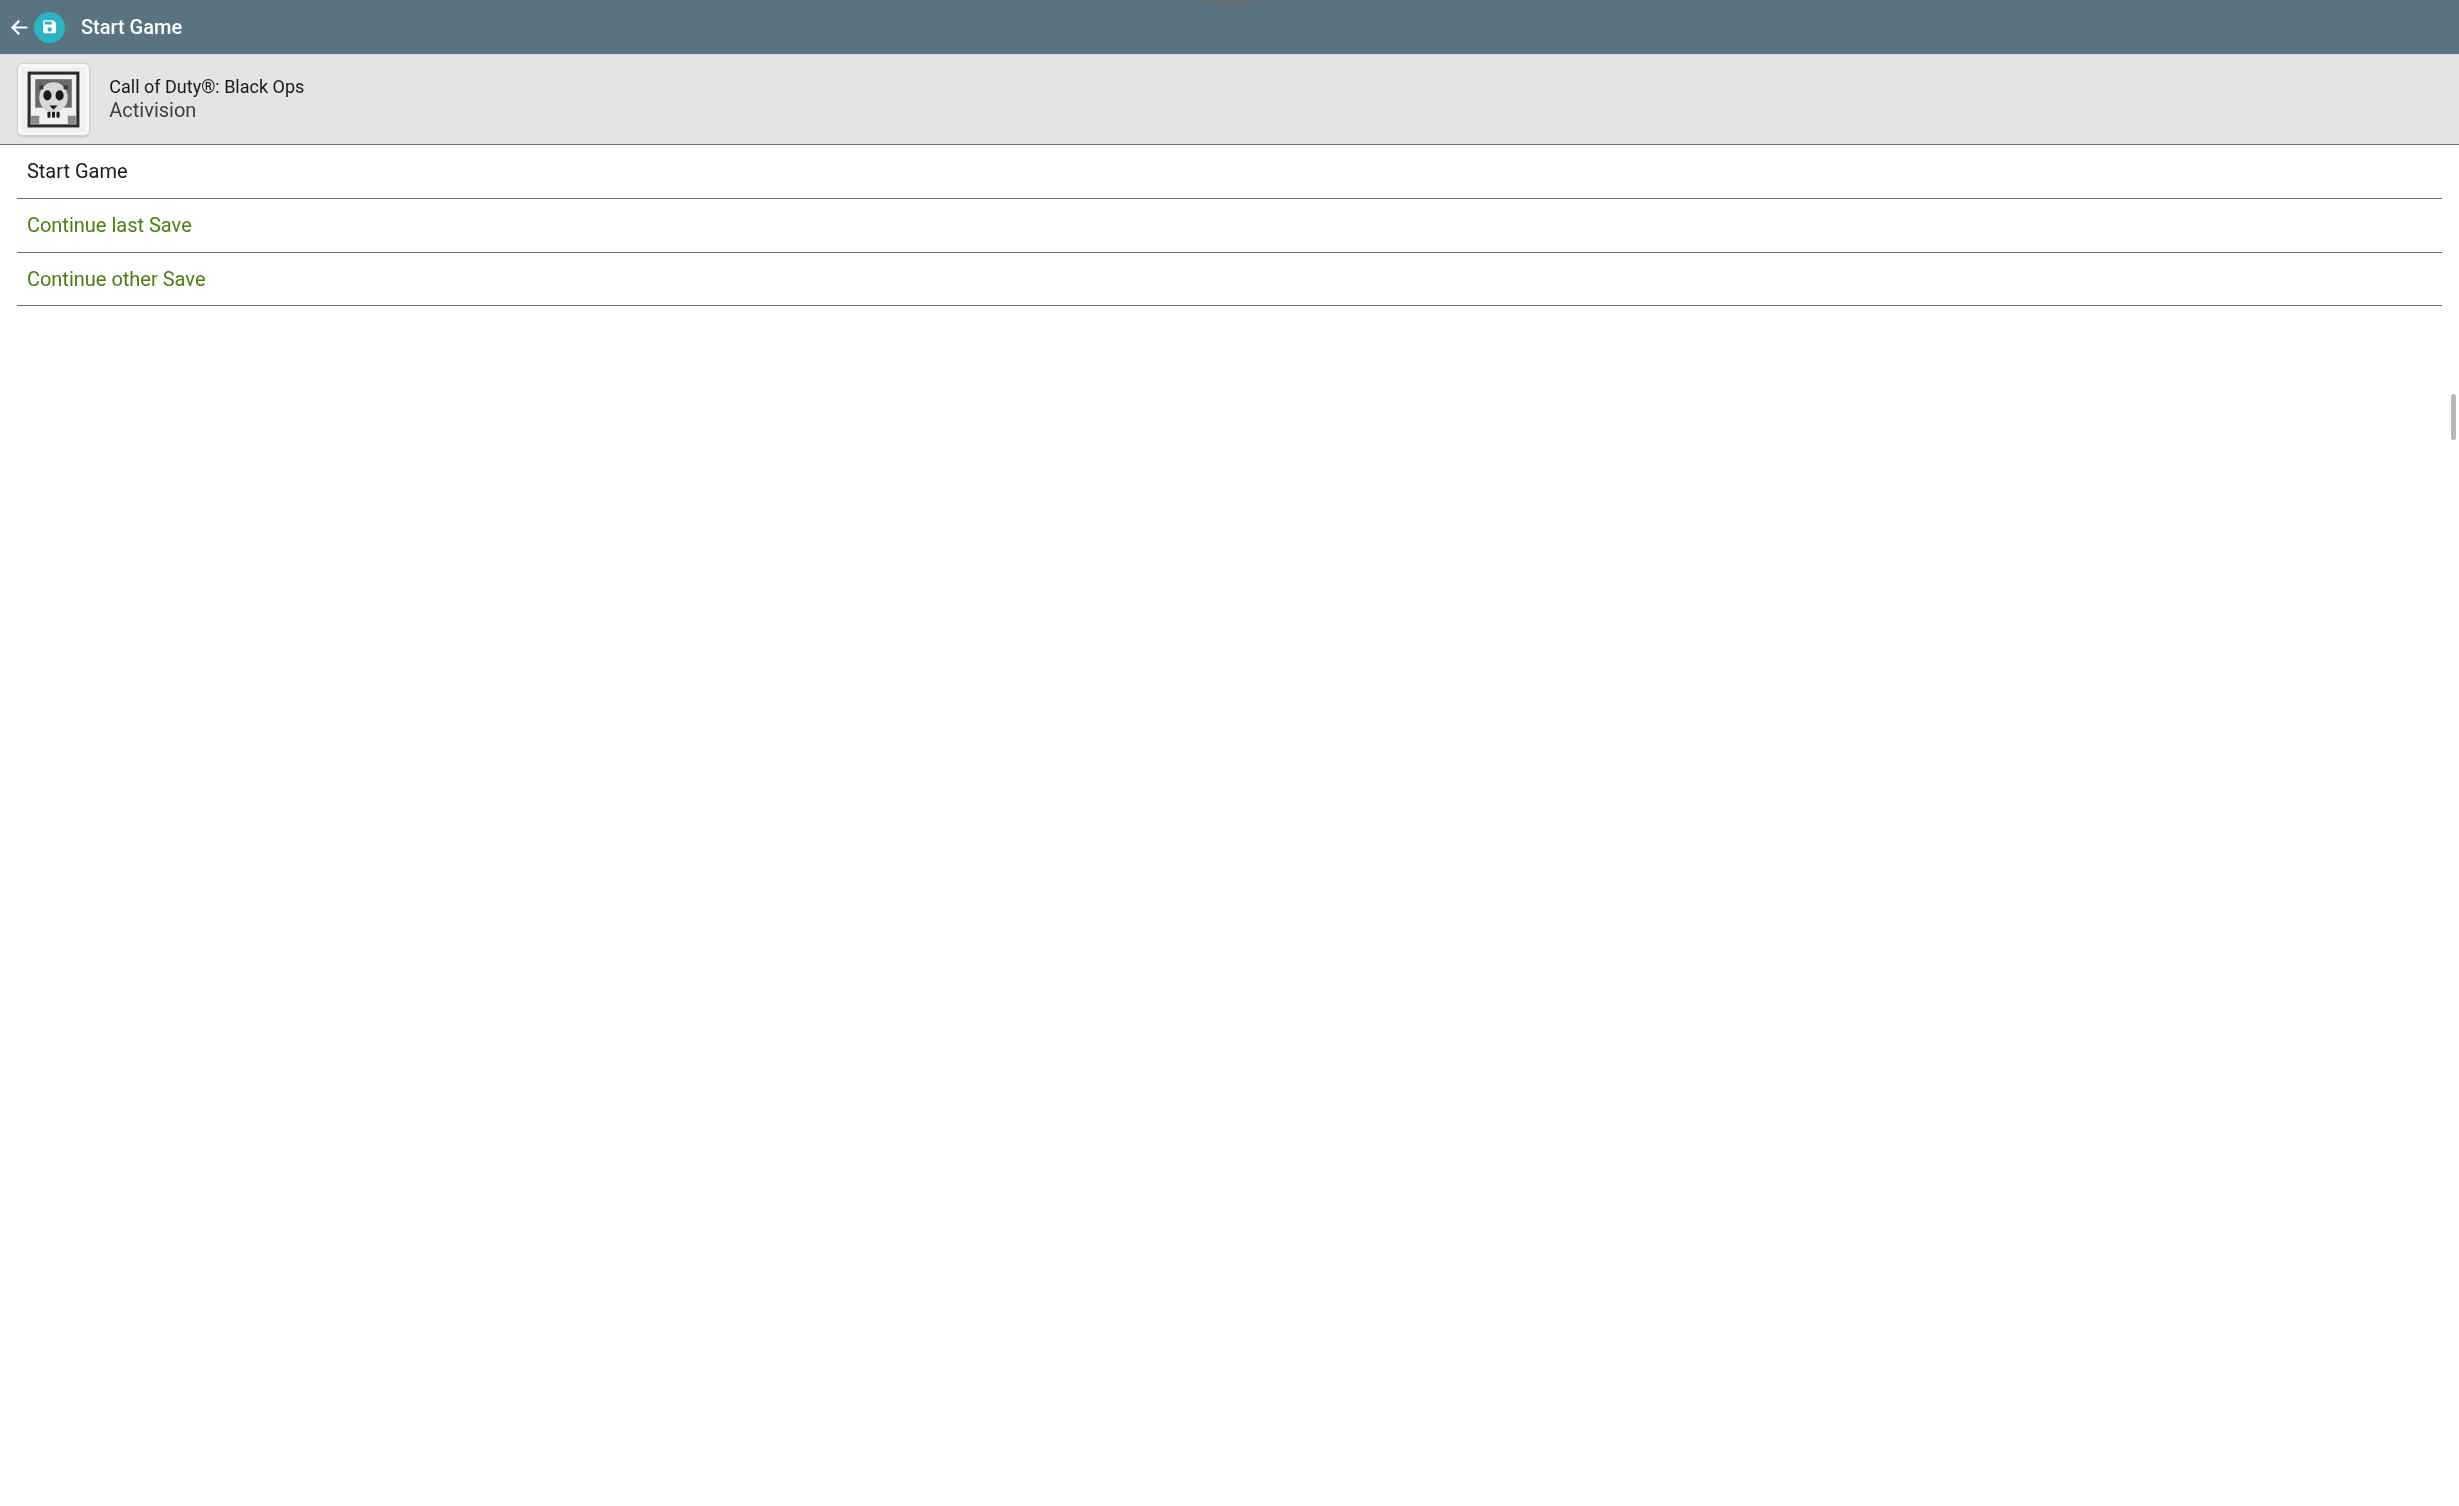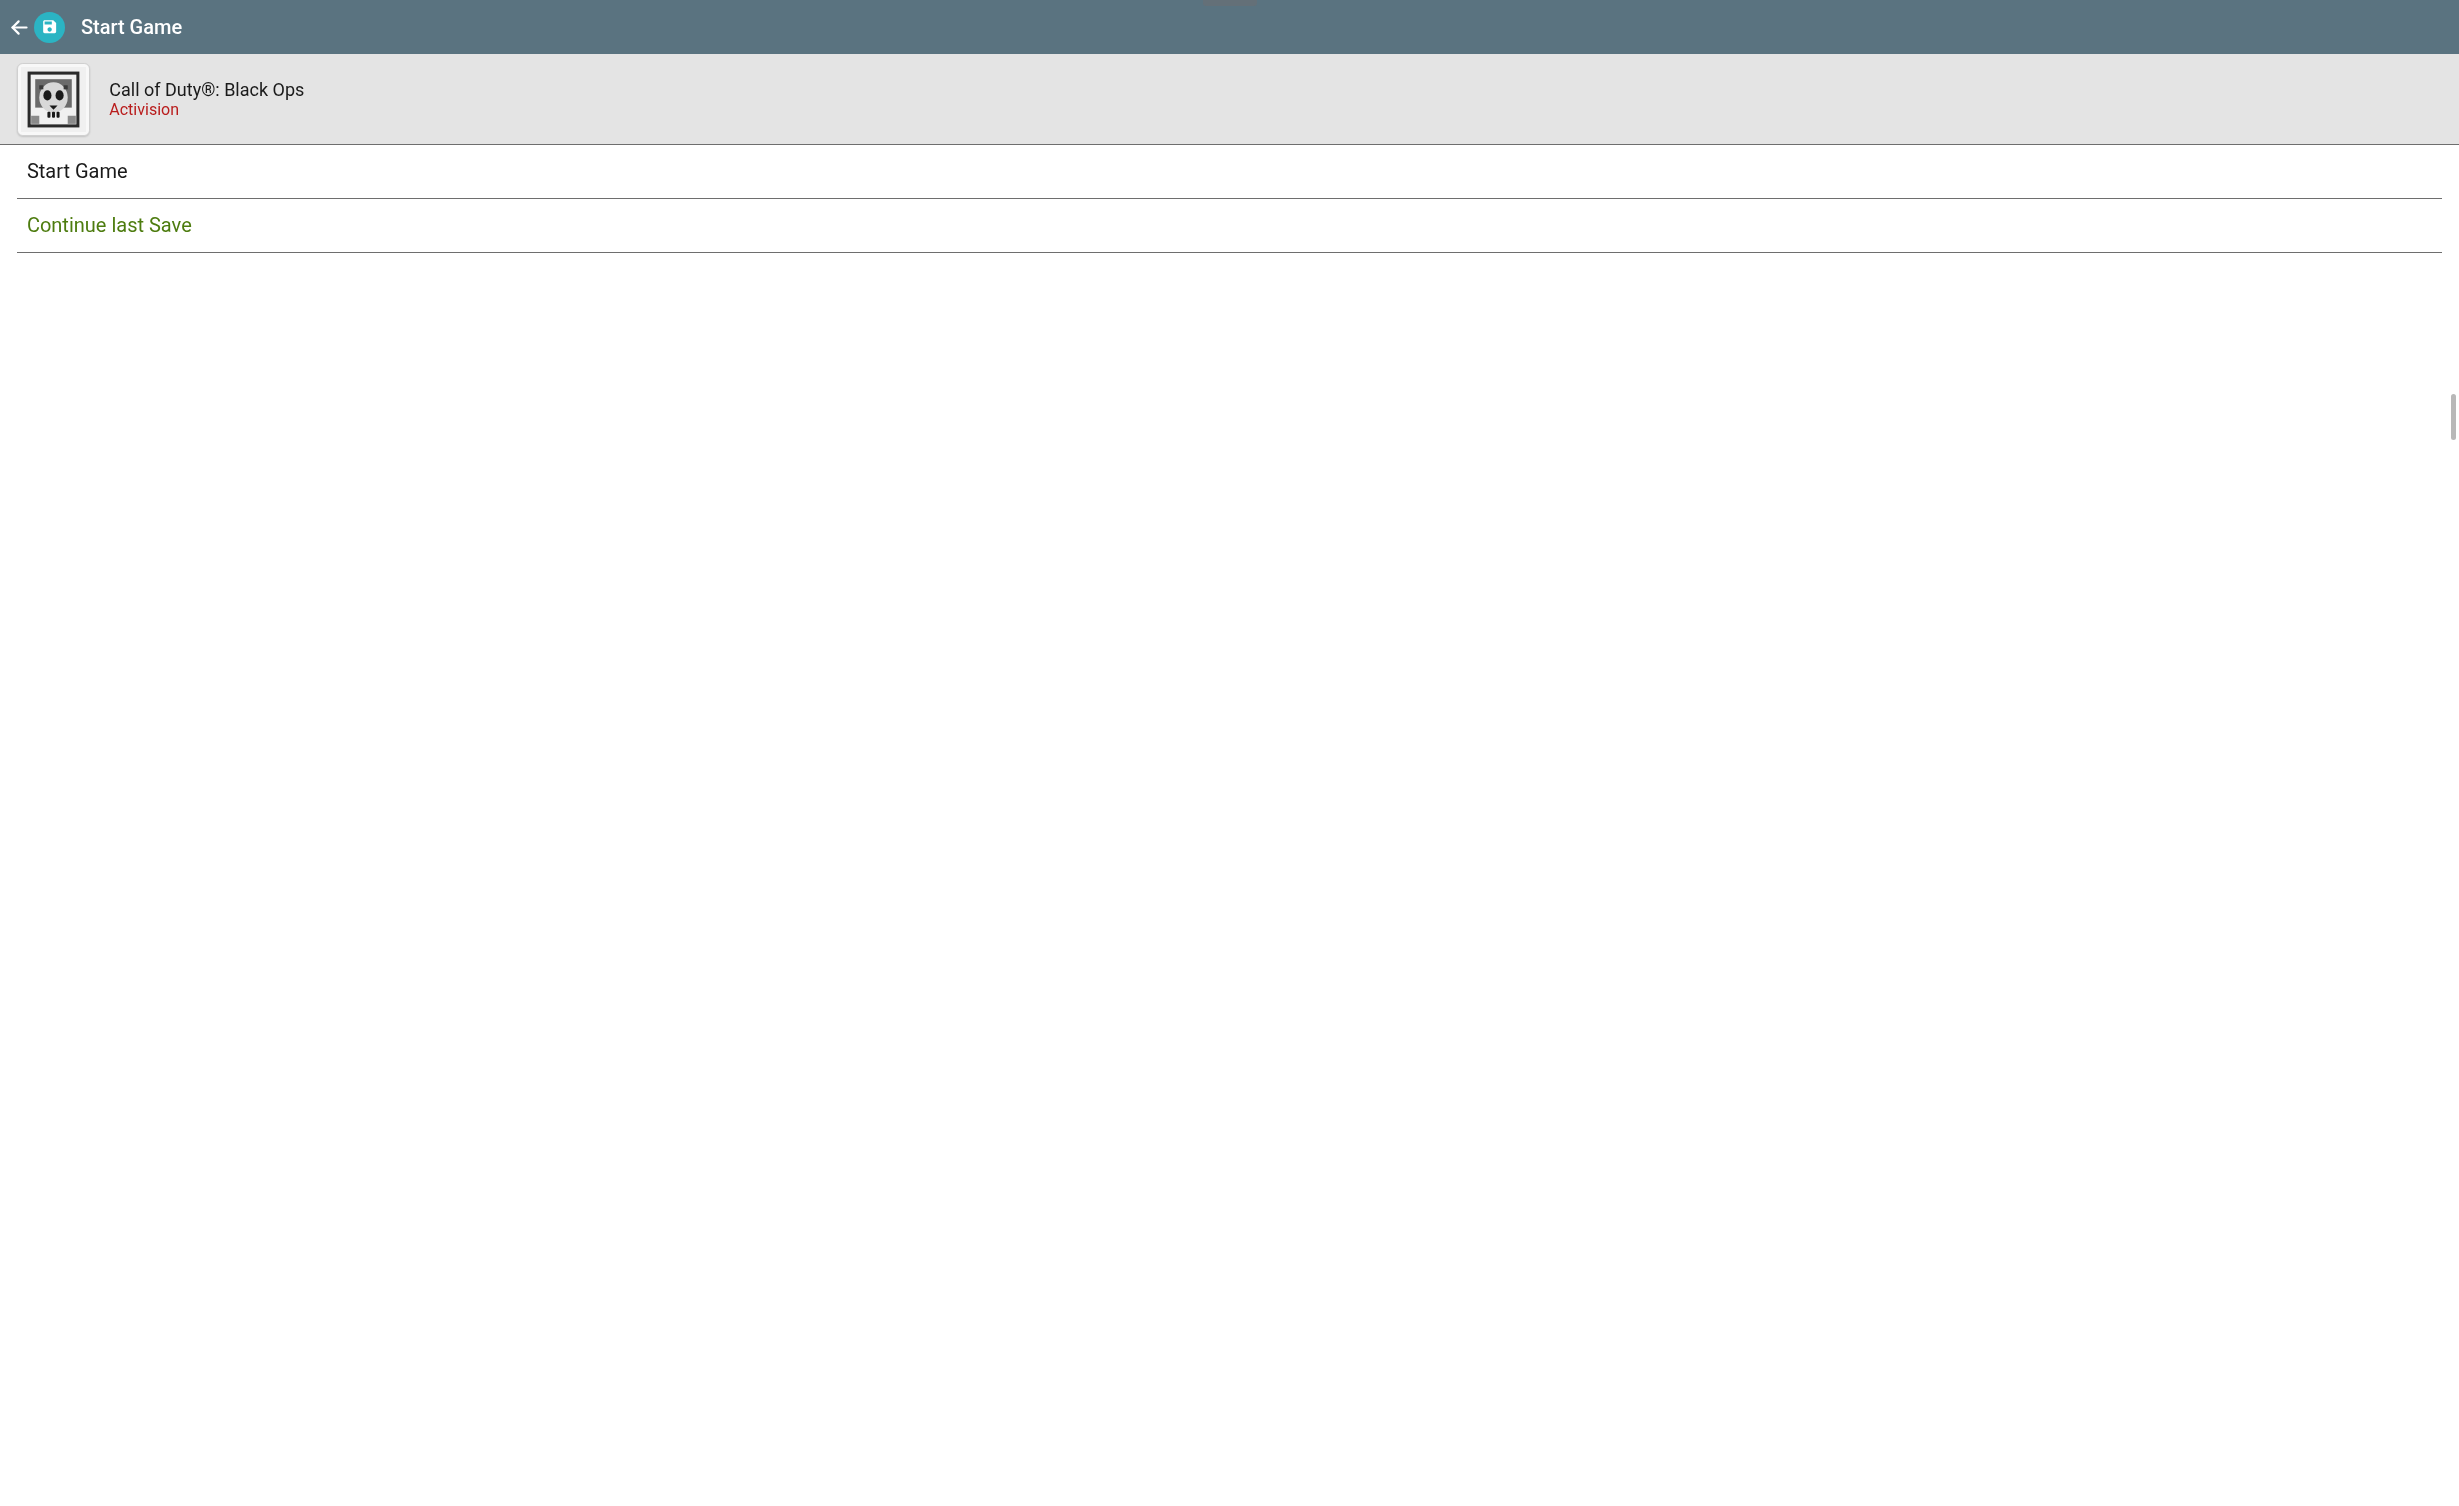--- a/index.html
+++ b/index.html
@@ -83,22 +83,22 @@
     }
     .game-text {
       margin-left: 19px;
     }
     .game-title {
       font-size: 18px;
       color: #1a1a1a;
       line-height: 1.2;
     }
     .game-publisher {
-      font-size: 16px;
-      color: #b91c1c;
+      font-size: 20px;
+      color: #404040;
       line-height: 1.2;
     }
     .menu-list {
       padding: 0 17.3px;
     }
     .menu-item {
       padding: 14.4px 9.6px;
       border-bottom: 1px solid #6e6e6e;
       font-size: 20px;
       cursor: pointer;
@@ -160,16 +160,17 @@
   </div>
   <div class="game-text">
     <div class="game-title">Call of Duty®: Black Ops</div>
     <div class="game-publisher">Activision</div>
   </div>
 </div>
 
 <div class="menu-list">
   <div class="menu-item enabled">Start Game</div>
   <div class="menu-item disabled">Continue last Save</div>
+  <div class="menu-item disabled">Continue other Save</div>
 </div>
 
 <div class="scrollbar-indicator"></div>
 
 
 </body></html>

